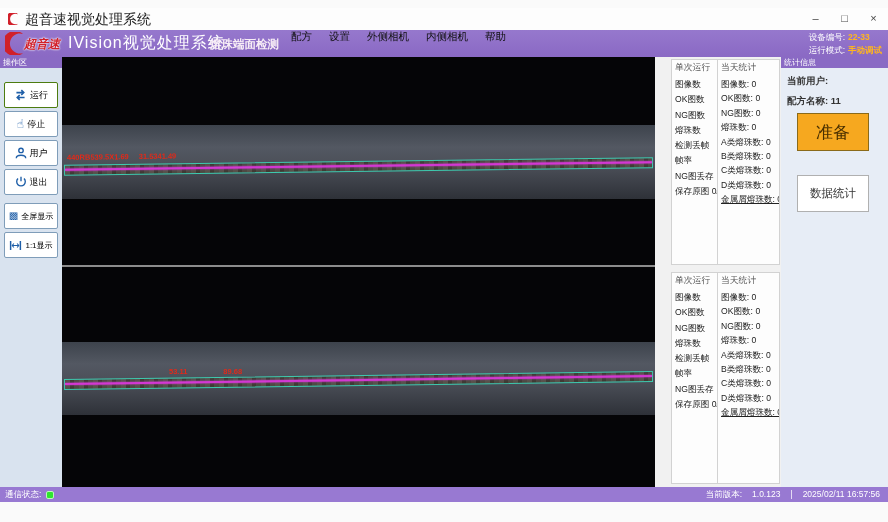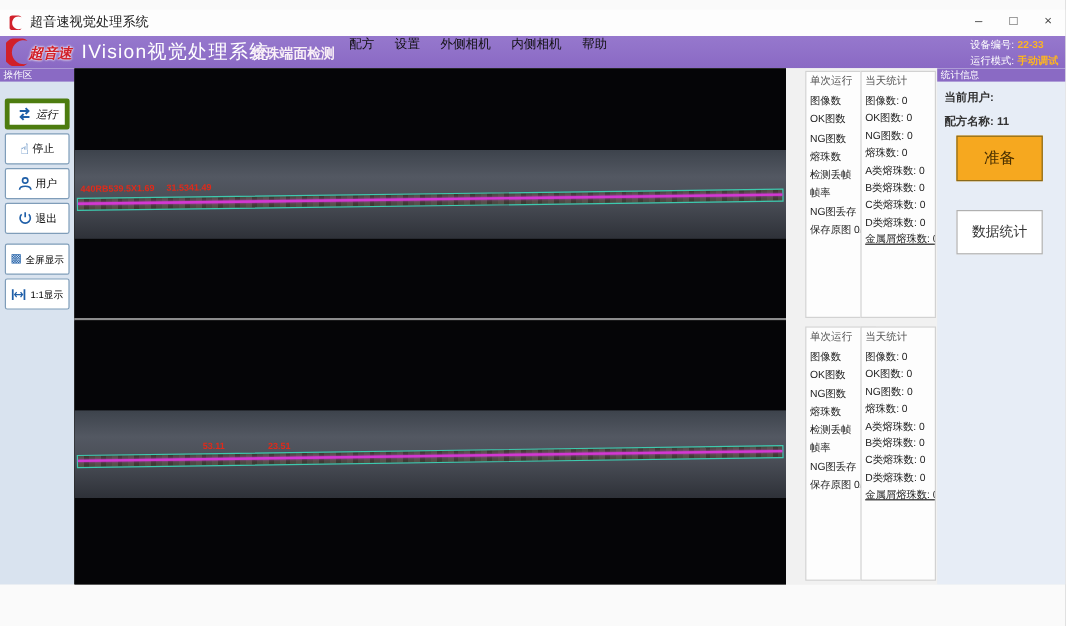--- a/index.html
+++ b/index.html
@@ -3,21 +3,21 @@
 <meta charset="utf-8">
 <style>
   * { margin:0; padding:0; box-sizing:border-box; }
   html,body { background:#fafafa; }
   body { font-family:"Liberation Sans","DejaVu Sans",sans-serif; }
   .window { position:relative; width:888px; height:522px; background:#fafafa; overflow:hidden; }
 
   
   .titlebar { position:absolute; top:8px; left:0; width:888px; height:22px; background:#fdfdfd; }
   .titlebar .tb-icon { position:absolute; left:8px; top:5px; width:12px; height:12px; }
-  .titlebar .tb-title { position:absolute; left:25px; top:0; line-height:22px; font-size:11px; color:#222; }
+  .titlebar .tb-title { position:absolute; left:25px; top:0; line-height:22px; font-size:14px; color:#222; }
   .tb-controls { position:absolute; right:0; top:0; height:22px; display:flex; }
   .tb-btn { width:29px; height:22px; text-align:center; line-height:20px; font-size:11px; color:#444; cursor:default; }
 
   
   .header { position:absolute; top:30px; left:0; width:888px; height:27px; background:linear-gradient(#9678cd,#8a69c4); }
   .logo-swoosh { position:absolute; left:5px; top:2px; }
   .logo-text { position:absolute; left:24px; top:6px; font-size:12px; font-style:italic; font-weight:bold; color:#d1202a; text-shadow:0 0 2px #fff, 0 0 2px #fff; }
   .app-name { position:absolute; left:68px; top:3px; font-size:16px; font-weight:normal; color:#ffffff; letter-spacing:1px; }
   .app-subtitle { position:absolute; left:210px; top:7px; font-size:11.5px; font-weight:bold; color:#f8eef6; }
   .menu { position:absolute; left:291px; top:0; height:27px; display:flex; gap:17px; }
@@ -27,21 +27,21 @@
   .device-info .val { color:#ffb61e; font-weight:bold; margin-left:3px; }
 
   
   .main { position:absolute; top:57px; left:0; width:888px; height:430px; background:#f0f0f0; }
 
   
   .sidebar { position:absolute; left:0; top:0; width:62px; height:430px; background:#d9e3ef; }
   .panel-caption { height:11px; background:#8a6ac4; color:#fff; font-size:8px; line-height:11px; padding-left:3px; }
   .sbtn { width:54px; height:26px; margin:0 auto 3px auto; background:#fff; border:1px solid #7f9db9; border-radius:2px;
           display:flex; align-items:center; justify-content:center; gap:3px; font-size:9px; color:#000; cursor:default; }
-  .sbtn.first { border:4px solid #4d7c0f; margin-top:14px;font-style:italic; }
+  .sbtn.first { border:1px solid #4d7c0f; margin-top:14px; }
   .sbtn .ic { color:#1f5fa8; font-size:12px; line-height:12px; display:flex; align-items:center; }
   .sbtn.small { font-size:8px; }
   .sbtn.gap { margin-top:8px; }
   .sbtn svg { display:block; }
 
   
   .images { position:absolute; left:62px; top:0; width:593px; height:430px; background:#000; }
   .cam { position:absolute; left:0; width:593px; background:#050507; overflow:hidden; }
   .cam-top { top:0; height:208px; }
   .cam-bottom { top:210px; height:220px; }
@@ -69,21 +69,21 @@
   .gb-caption { font-size:8.8px; color:#555; padding:2px 0 3px 3px; white-space:nowrap; }
   .gb-row { font-size:8.6px; color:#222; padding-left:3px; white-space:nowrap; }
   .gb.single .gb-row { line-height:15.3px; }
   .gb.today .gb-row { line-height:14.4px; }
   .gb-row.u { text-decoration:underline; }
 
   
   .info { position:absolute; left:781px; top:0; width:107px; height:430px; background:#e7edf6; }
   .info-line { font-size:9.5px; font-weight:bold; color:#333; padding-left:6px; margin-top:7px; white-space:nowrap; }
   .prepare-btn { position:absolute; left:16px; top:56px; width:72px; height:38px; background:#f6a81f; border:1px solid #8a6a1a;
-                 font-size:13px; color:#4a3000; display:flex; align-items:center; justify-content:center; cursor:default; }
+                 font-size:17px; color:#4a3000; display:flex; align-items:center; justify-content:center; cursor:default; }
   .data-btn { position:absolute; left:16px; top:118px; width:72px; height:37px; background:#ffffff; border:1px solid #b0b0b0;
               font-size:11.5px; color:#333; display:flex; align-items:center; justify-content:center; cursor:default; }
 
   
   .statusbar { position:absolute; top:487px; left:0; width:888px; height:15px; background:#9879d2; color:#fff; font-size:8.5px; }
   .sb-left { position:absolute; left:5px; top:0; line-height:15px; display:flex; align-items:center; gap:5px; }
   .comm-dot { width:8px; height:8px; background:#2ee62e; border:1px solid #bdf7bd; border-radius:2px; }
   .sb-right { position:absolute; right:8px; top:0; line-height:15px; display:flex; gap:10px; }
 </style>
 </head>
@@ -184,21 +184,21 @@
         </div>
       </div>
       <div class="cam-divider"></div>
       <div class="cam cam-bottom">
         <div class="band"></div>
         <div class="strip">
           <div class="magenta"></div>
         </div>
         <div class="ann">
           <span>53.11</span>
-          <span>23.51</span>
+          <span>89.68</span>
         </div>
       </div>
     </section>
 
     <section class="stats">
       <div class="stats-block b0">
         <div class="gb single">
           <div class="gb-caption">单次运行</div>
           <div class="gb-row">图像数</div>
           <div class="gb-row">OK图数</div>
@@ -258,14 +258,26 @@
       <div class="info-line">
         <span>配方名称:</span>
         <span>11</span>
       </div>
       <div class="prepare-btn">准备</div>
       <div class="data-btn">数据统计</div>
     </aside>
 
   </div>
 
+  <div class="statusbar">
+    <div class="sb-left">
+      <span>通信状态:</span>
+      <span class="comm-dot"></span>
+    </div>
+    <div class="sb-right">
+      <span>当前版本:</span>
+      <span>1.0.123</span>
+      <span>|</span>
+      <span>2025/02/11 16:57:56</span>
+    </div>
+  </div>
 
 </div>
 
 </body></html>

